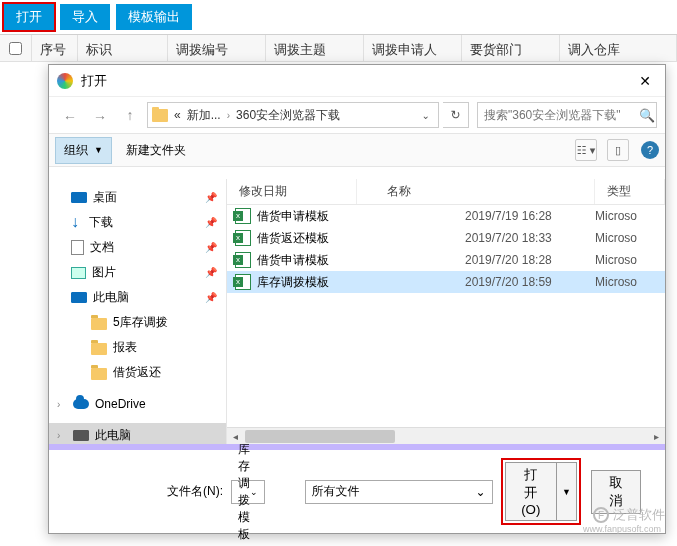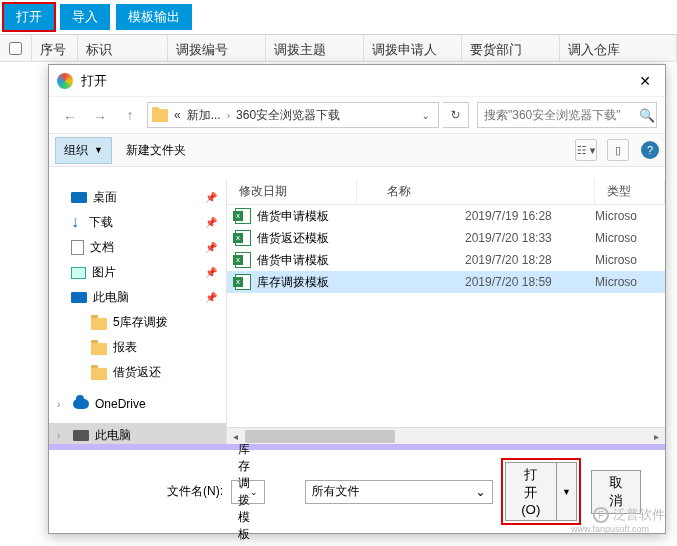--- a/index.html
+++ b/index.html
@@ -87,21 +87,21 @@
 .fn-input .dd { font-size: 9px; }
 .filter { width: 188px; border: 1px solid #aaa; height: 24px; padding: 0 6px; display: flex; align-items: center; justify-content: space-between; margin-left: 32px; }
 .btn-row { display: flex; justify-content: space-between; align-items: center; gap: 10px; }
 .open-group { border: 2px solid #d00; display: flex; padding: 2px; }
 .open-btn { border: 1px solid #999; padding: 3px 14px; background: #f4f4f4; cursor: pointer; }
 .open-dd { border: 1px solid #999; border-left: none; padding: 3px 5px; background: #f4f4f4; font-size: 9px; cursor: pointer; }
 .cancel-btn { border: 1px solid #999; padding: 3px 14px; background: #f4f4f4; cursor: pointer; }
 
 .watermark { position: absolute; right: 12px; bottom: 22px; color: #bbb; font-size: 13px; display: flex; align-items: center; gap: 4px; pointer-events: none; z-index: 5; }
 .watermark .wm-ic { width: 16px; height: 16px; border: 2px solid #bbb; border-radius: 50%; display: flex; align-items: center; justify-content: center; font-size: 10px; }
-.watermark .sub { font-size: 9px; position: absolute; right: 16px; bottom: -10px; }
+.watermark .sub { font-size: 9px; position: absolute; right: 4px; bottom: -10px; }
 </style>
 </head>
 <body>
 
 <div class="toolbar">
   <button class="tb-btn highlighted">打开</button>
   <button class="tb-btn">导入</button>
   <button class="tb-btn">模板输出</button>
 </div>
 

